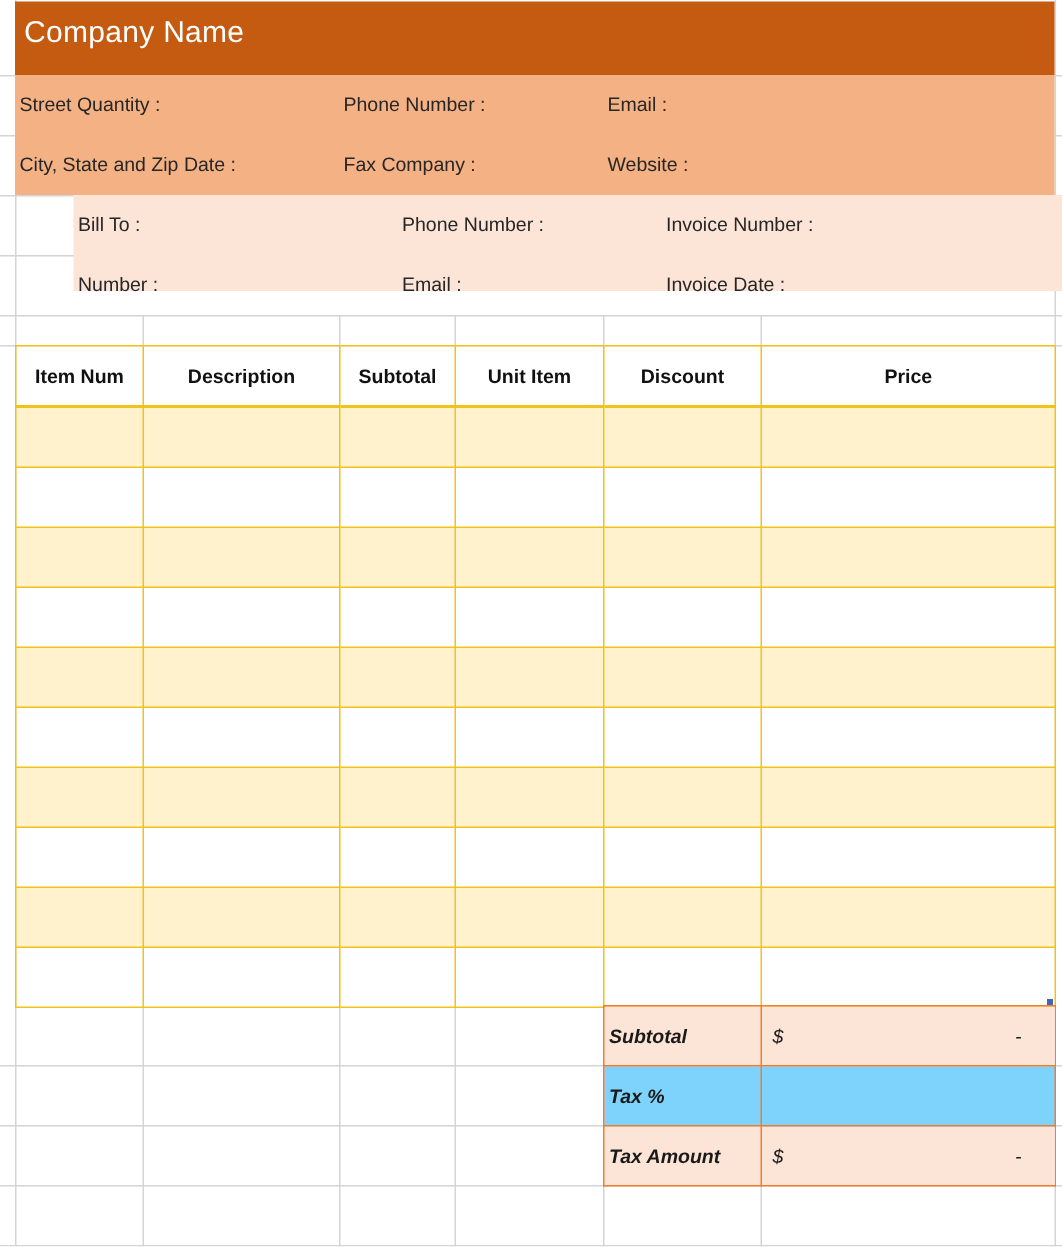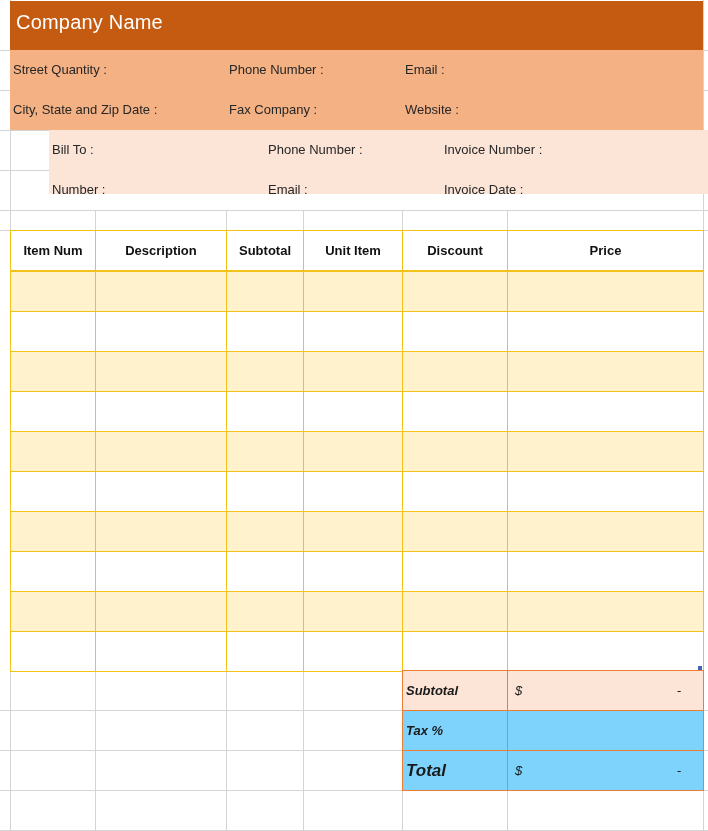--- a/index.html
+++ b/index.html
@@ -190,21 +190,21 @@
     <td class="tlabel">Subtotal</td>
     <td class="money">
       <span class="cur">$</span>
       <span class="val">-</span>
     </td>
   </tr>
   <tr class="plain">
     <td class="tlabel">Tax %</td>
     <td></td>
   </tr>
-  <tr class="plain">
-    <td class="tlabel big">Total</td>
+  <tr class="shade">
+    <td class="tlabel">Tax Amount</td>
     <td class="money">
       <span class="cur">$</span>
       <span class="val">-</span>
     </td>
   </tr>
 </tbody>
   </table>
 
 </body></html>

